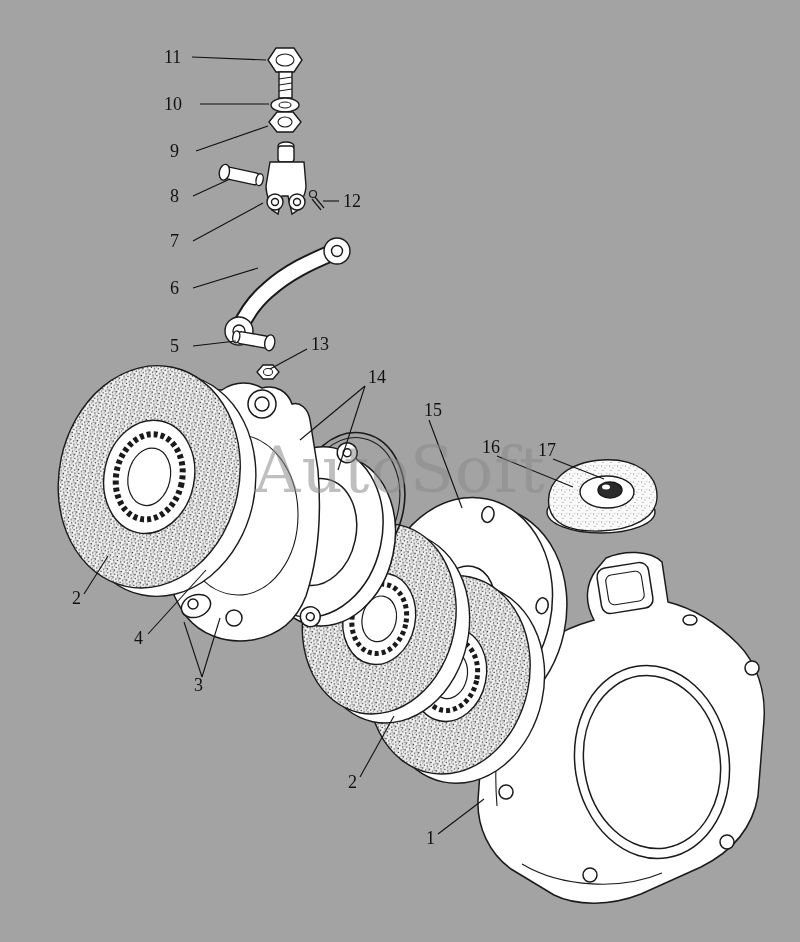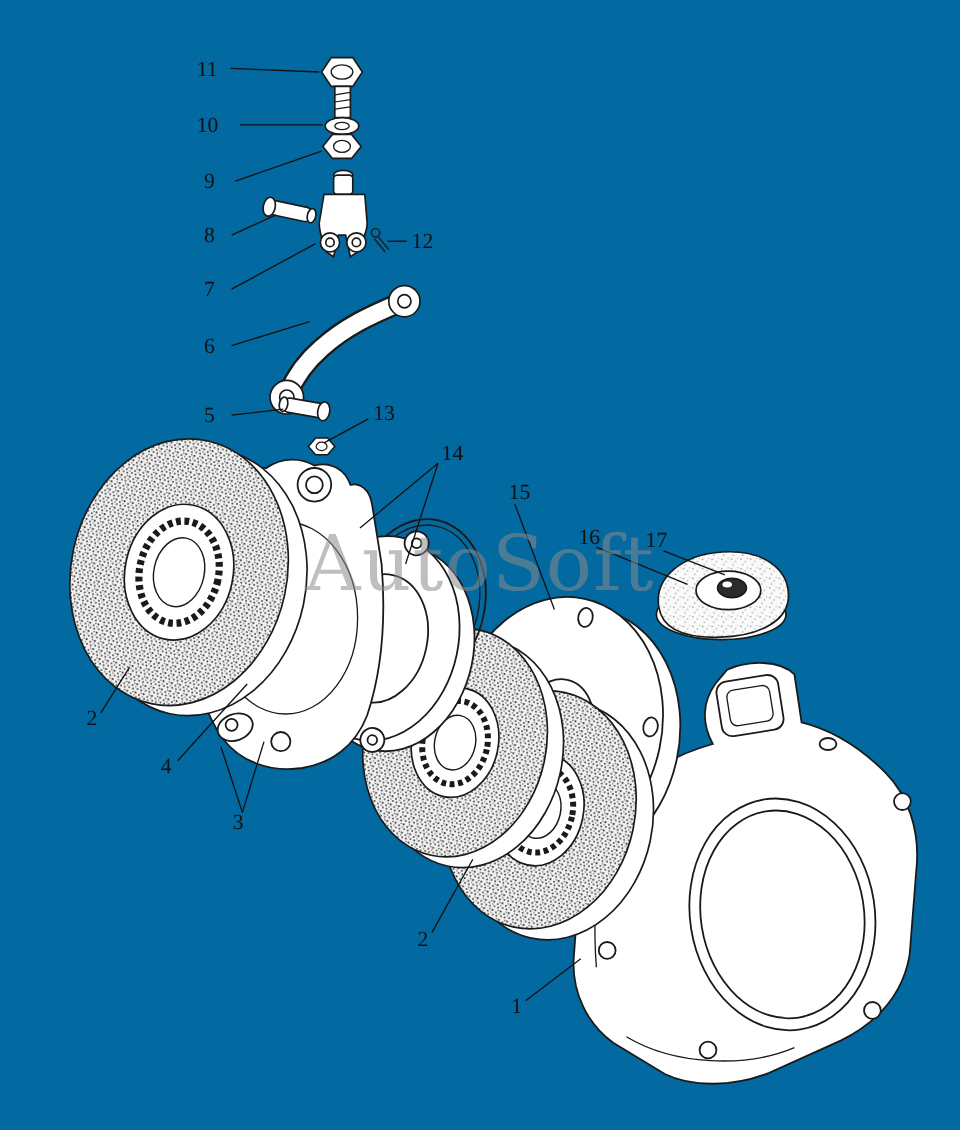--- a/index.html
+++ b/index.html
@@ -1,16 +1,16 @@
 <!DOCTYPE html>
 <html><head>
 <meta charset="utf-8">
 <style>
   html,body{margin:0;padding:0;background:#ffffff;}
-  .stage{position:relative;width:800px;height:942px;background:#0369a1;overflow:hidden;
+  .stage{position:relative;width:800px;height:942px;background:#a3a3a3;overflow:hidden;
          font-family:"Liberation Serif", serif;}
   svg{display:block;}
   .callout{font-family:"Liberation Serif", serif;font-size:18px;fill:#111111;}
   .watermark{font-family:"DejaVu Serif", serif;font-size:64px;fill:#8a8a8a;fill-opacity:.55;letter-spacing:1px;}
 </style>
 </head>
 <body>
 
 <div class="stage">
 <svg width="800" height="942" viewBox="0 0 800 942">

